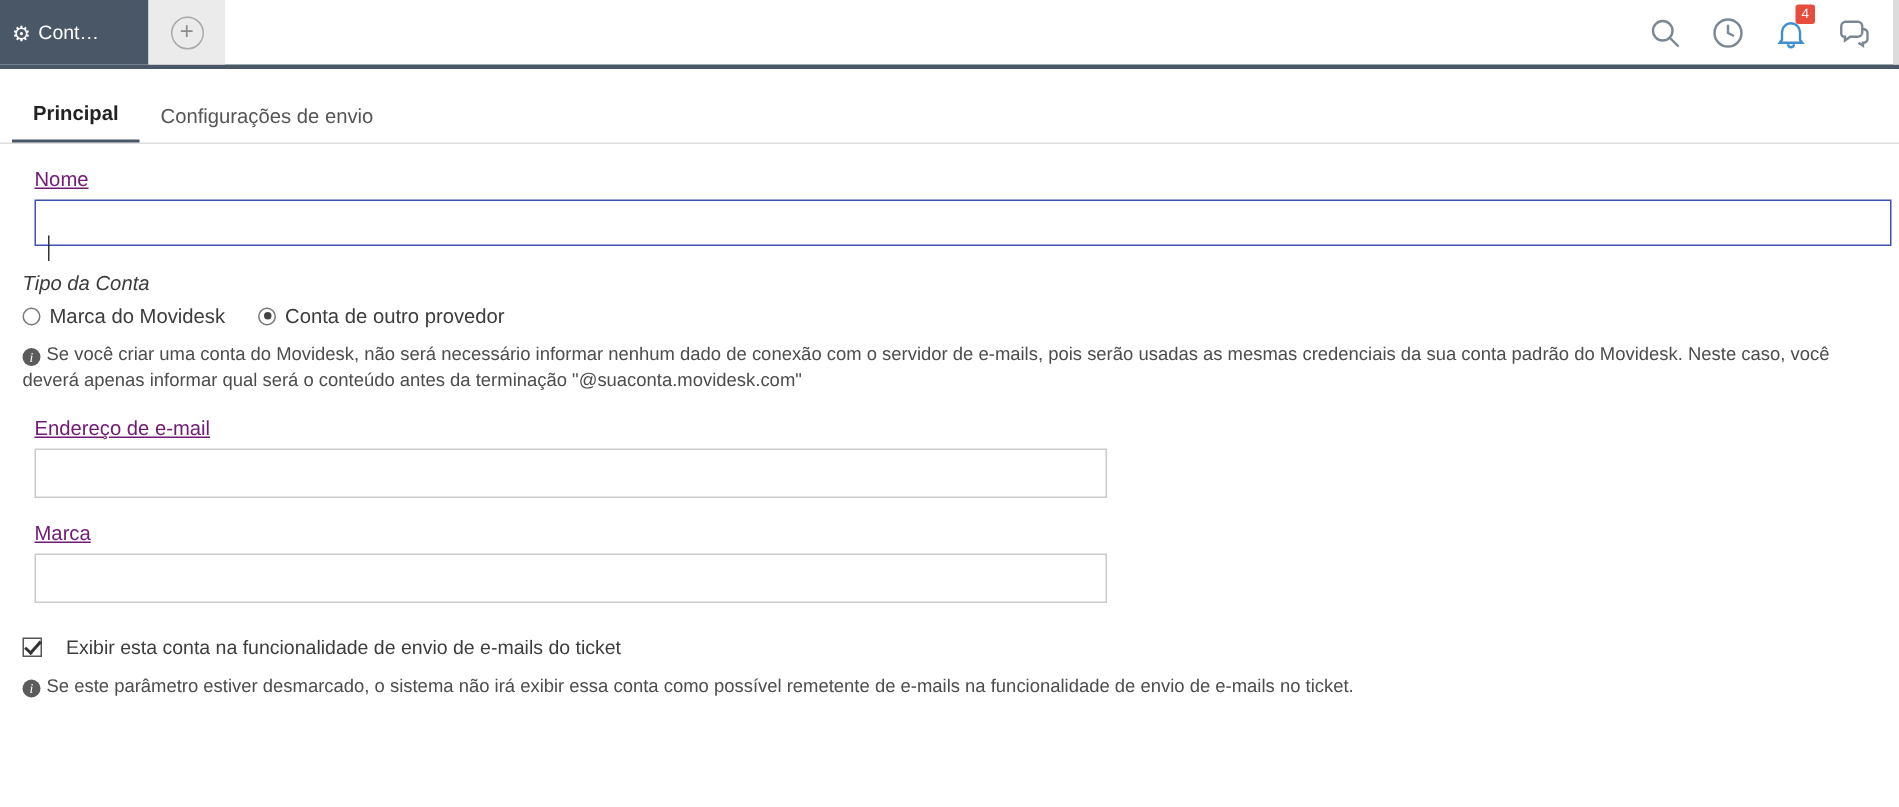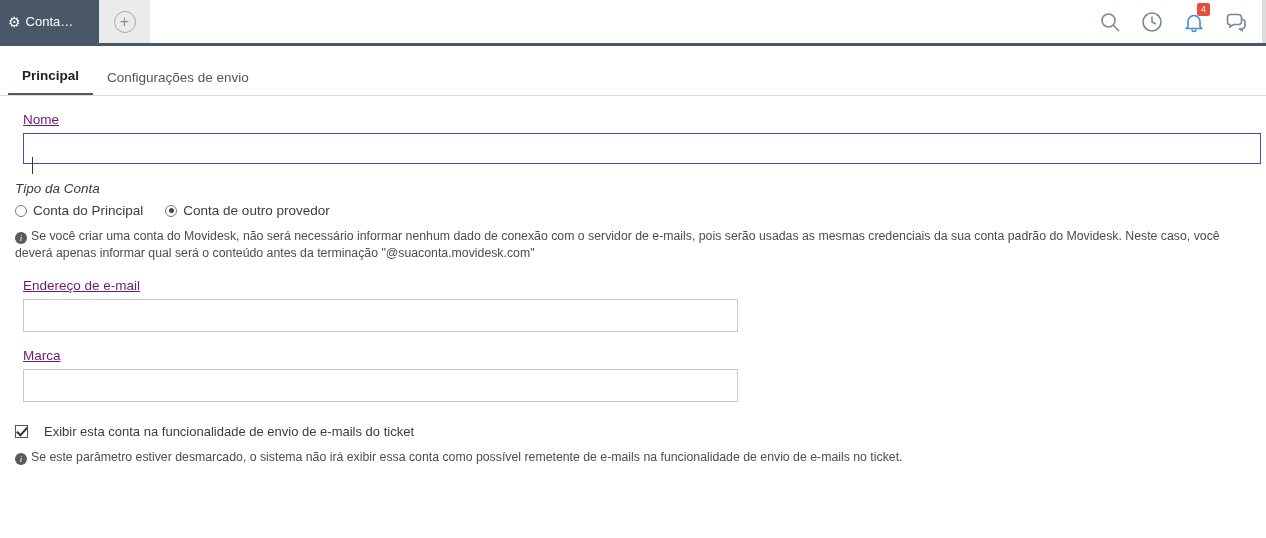--- a/index.html
+++ b/index.html
@@ -258,21 +258,21 @@
     font-size: 12.3px;
     color: #4d4d4d;
   }
 </style>
 </head>
 <body>
 
 <div class="topbar">
   <div class="tab-active">
     <span class="gear">⚙</span>
-    <span>Conta…</span>
+    <span>Cont…</span>
   </div>
   <div class="tab-add">
     <span class="plus-circle">+</span>
   </div>
   <div class="topbar-spacer"></div>
   <div class="topbar-icons">
     <div class="ticon">
       <svg width="24" height="24" viewBox="0 0 24 24" fill="none" stroke="currentColor" stroke-width="1.6">
         <circle cx="10.5" cy="10.5" r="6.5"></circle>
         <line x1="15.5" y1="15.5" x2="21" y2="21"></line>
@@ -315,21 +315,21 @@
   <div class="field-label">Nome</div>
   <div style="position:relative">
     <input class="text-input" type="text" value="" placeholder="" style="">
   </div>
 
   <div class="section-label">Tipo da Conta</div>
 
   <div class="radio-row">
     <div class="radio-item">
       <span class="radio-dot"></span>
-      <span>Conta do Principal</span>
+      <span>Marca do Movidesk</span>
     </div>
     <div class="radio-item">
       <span class="radio-dot checked"></span>
       <span>Conta de outro provedor</span>
     </div>
   </div>
 
   <div class="help-block">
     <span class="info-icon">i</span><span>Se você criar uma conta do Movidesk, não será necessário informar nenhum dado de conexão com o servidor de e-mails, pois serão usadas as mesmas credenciais da sua conta padrão do Movidesk. Neste caso, você deverá apenas informar qual será o conteúdo antes da terminação "@suaconta.movidesk.com"</span>
   </div>

